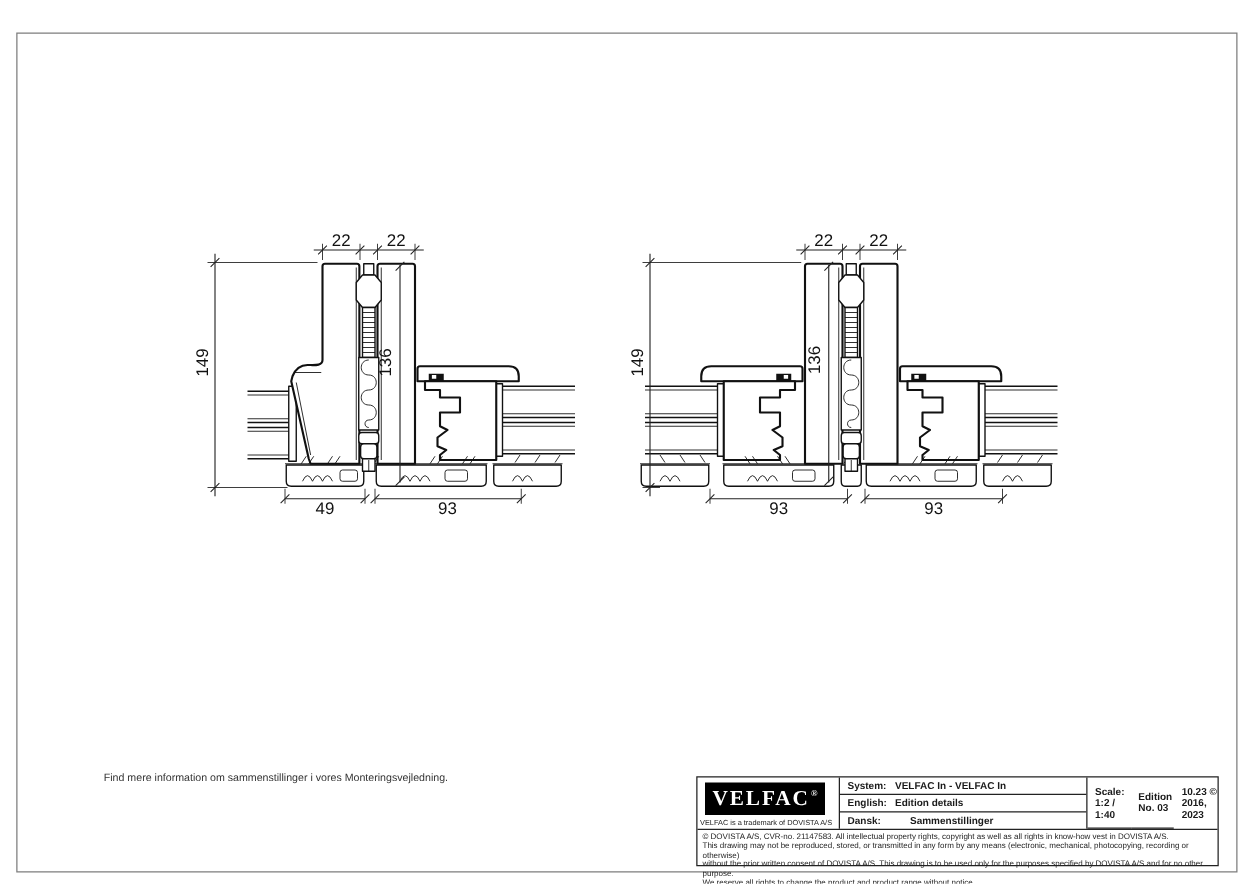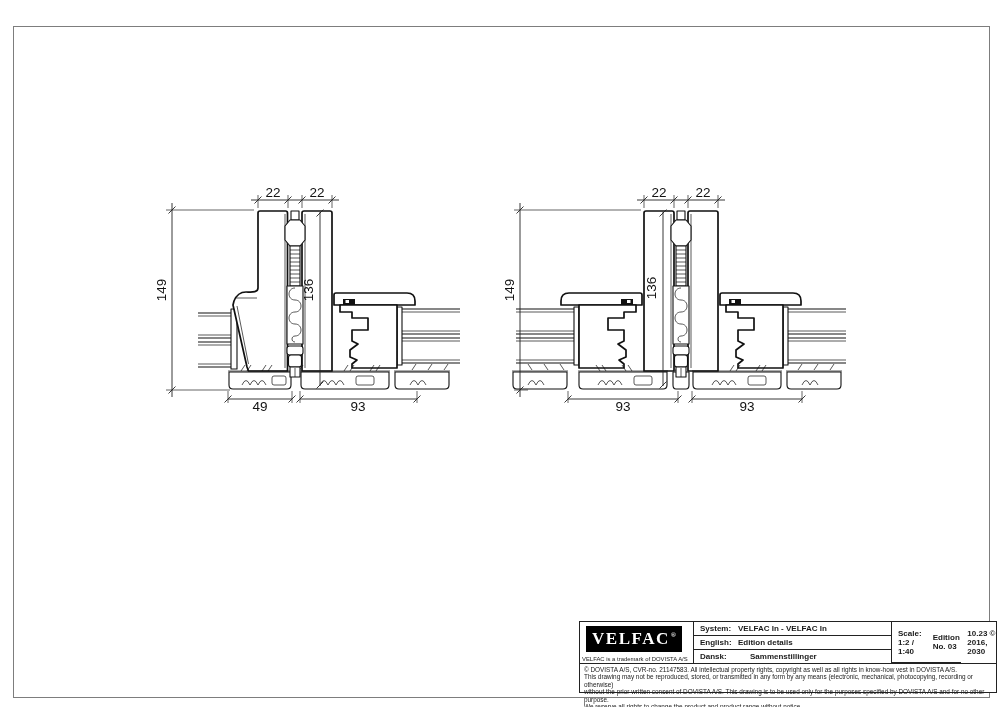--- a/index.html
+++ b/index.html
@@ -13,21 +13,21 @@
   .p-det{fill:#fff;stroke:#111;stroke-width:1.1;stroke-linejoin:round;}
   .p-hair{fill:none;stroke:#111;stroke-width:0.7;}
   .dim{stroke:#222;stroke-width:0.9;fill:none;}
   .dim-hair{stroke:#222;stroke-width:0.7;fill:none;}
   .dim-label{font-family:"Liberation Sans",sans-serif;font-size:13.5px;fill:#111;
        text-anchor:middle;}
   
   .note{position:absolute;left:83px;top:616px;font-size:8.5px;line-height:13px;color:#333;}
   
   .tblock{position:absolute;left:557px;top:621px;width:418px;height:72px;
-       box-sizing:border-box;border:1px solid #222;background:#fff;font-size:8px;margin-left:22px;}
+       box-sizing:border-box;border:1px solid #222;background:#fff;font-size:8px;}
   .tb-top{display:flex;height:41px;border-bottom:1px solid #222;}
   .tb-logo{width:114px;border-right:1px solid #222;position:relative;box-sizing:border-box;}
   .logo-box{position:absolute;left:6px;top:4px;width:96px;height:26px;background:#000;
        color:#fff;display:flex;align-items:center;justify-content:center;
        font-family:"Liberation Serif",serif;font-weight:bold;font-size:17px;letter-spacing:1.5px;}
   .logo-box sup{font-size:7px;letter-spacing:0;margin-left:1px;line-height:1;transform:translateY(-4px);}
   .logo-tm{position:absolute;left:2px;bottom:1px;font-size:5.9px;white-space:nowrap;color:#222;}
   .tb-mid{width:198px;border-right:1px solid #222;display:flex;flex-direction:column;box-sizing:border-box;}
   .tb-right{flex:1;display:flex;flex-direction:row;box-sizing:border-box;}
   .tb-row{flex:1;display:flex;align-items:center;padding-left:6px;border-bottom:1px solid #222;box-sizing:border-box;font-weight:bold;}
@@ -246,20 +246,21 @@
         <use href="#tick-g" x="678" y="399"></use>
       <use href="#tick-g" x="692" y="399"></use>
         <use href="#tick-g" x="802" y="399"></use>
       <text class="dim-label" x="623" y="411">93</text>
       <text class="dim-label" x="747" y="411">93</text>
     </g>
   </g>
 </svg>
 
 <div class="note">
+  <div>Find mere information om sammenstillinger i vores Monteringsvejledning.</div>
 </div>
 
 <div class="tblock">
   <div class="tb-top">
     <div class="tb-logo">
       <div class="logo-box">
         <span>VELFAC</span>
           <sup>®</sup>
       </div>
       <div class="logo-tm">VELFAC is a trademark of DOVISTA A/S</div>
@@ -274,21 +275,21 @@
         <span>Edition details</span>
       </div>
       <div class="tb-row">
         <span class="lbl">Dansk:</span>
         <span>Sammenstillinger</span>
       </div>
     </div>
     <div class="tb-right">
       <div class="tb-row">Scale: 1:2 / 1:40</div>
       <div class="tb-row">Edition No. 03</div>
-      <div class="tb-row">10.23 © 2016, 2030</div>
+      <div class="tb-row">10.23 © 2016, 2023</div>
     </div>
   </div>
   <div class="tb-copy">
     <div>© DOVISTA A/S, CVR-no. 21147583. All intellectual property rights, copyright as well as all rights in know-how vest in DOVISTA A/S.</div>
     <div>This drawing may not be reproduced, stored, or transmitted in any form by any means (electronic, mechanical, photocopying, recording or otherwise)</div>
     <div>without the prior written consent of DOVISTA A/S. This drawing is to be used only for the purposes specified by DOVISTA A/S and for no other purpose.</div>
     <div>We reserve all rights to change the product and product range without notice.</div>
   </div>
 </div>
 

